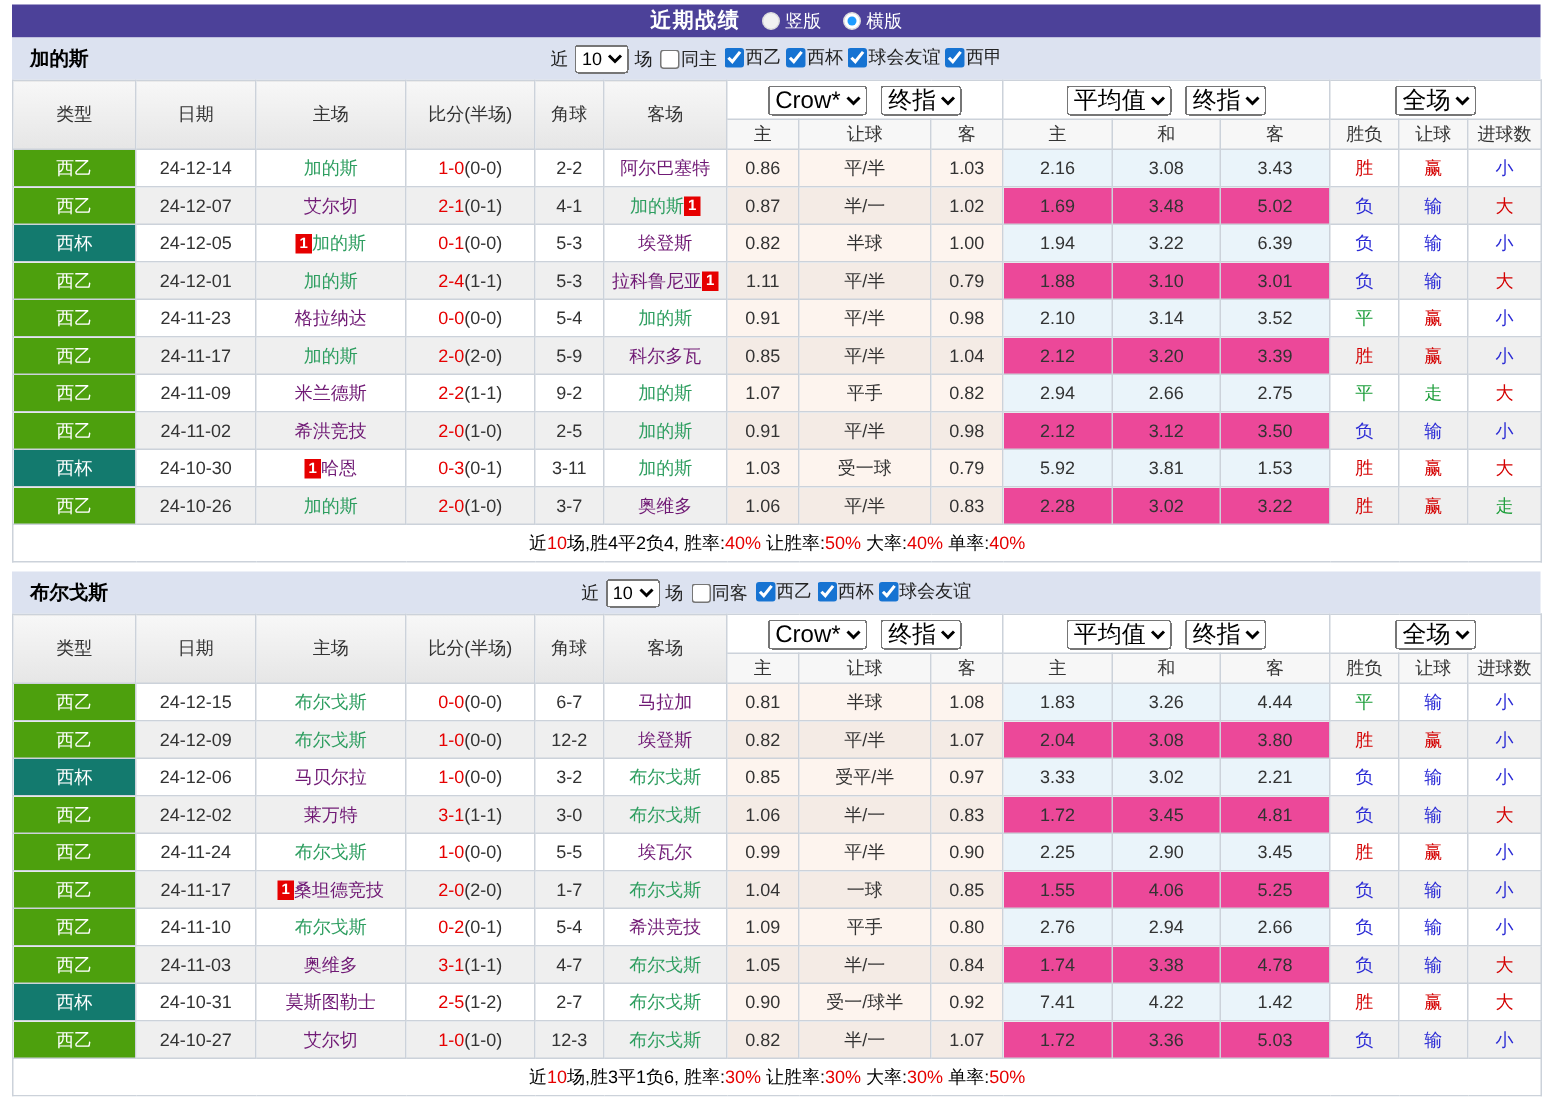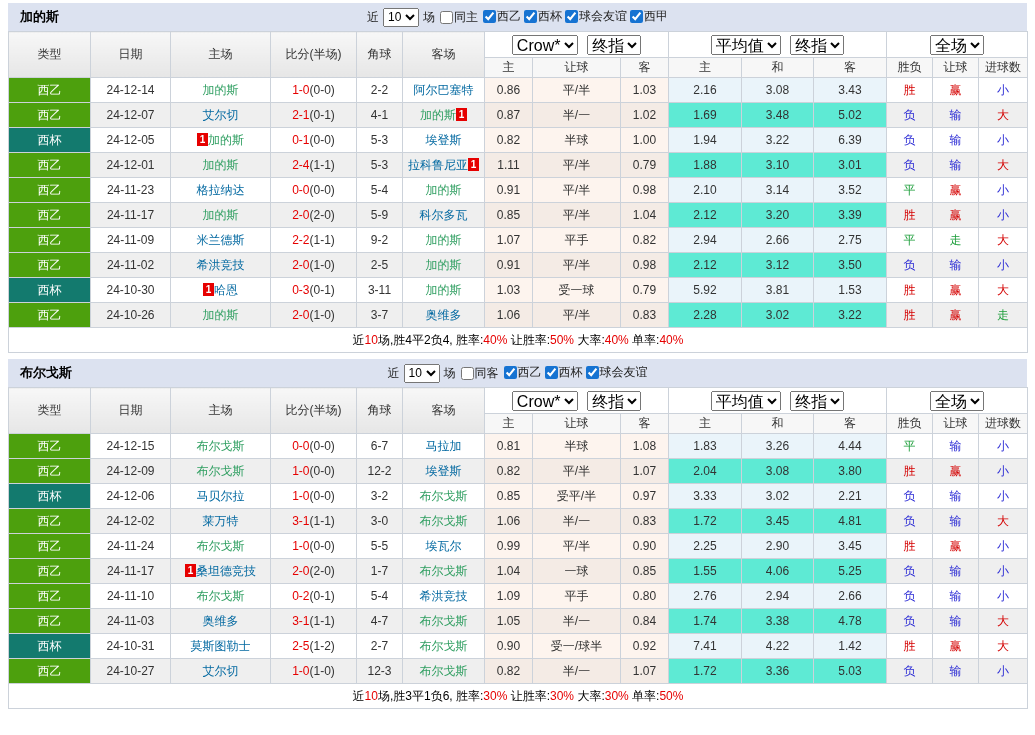--- a/index.html
+++ b/index.html
@@ -27,41 +27,52 @@
   th, td { border:1px solid #ccd2da; text-align:center; overflow:hidden; white-space:nowrap; }
   thead tr.h1 th { height:26px; background:#fff; }
   thead tr.h1 th.lbl { background:linear-gradient(#f7f7f7,#e6e6e6); font-weight:normal; color:#333; }
   thead tr.h2 th { height:20px; background:#f7f7f7; font-weight:normal; color:#333; }
   thead select { font-size:16px; height:20px; margin:0 3px; }
   tbody td { height:25px; }
   tbody tr.even td { background:#efefef; }
   tbody td.crow { background:#FDF4EE;text-align:center; }
   tbody tr.even td.crow { background:#F4EBE5; }
   tbody td.avg { background:#EAF4FA; }
-  tbody tr.even td.avg { background:#5eead4; }
+  tbody tr.even td.avg { background:#ec4899; }
   td.type { color:#fff; }
   td.type.green { background:#4DA00D; }
   td.type.teal { background:#137A6E; }
-  .tn { color:#0369a1; }
+  .tn { color:#701a75; }
   .tn.g { color:#2E9E60; }
   .badge { display:inline-block; background:#E60000; color:#fff; font-size:10px; line-height:13px; width:11px; height:13px; vertical-align:1px; font-weight:bold; }
   .ft { color:#E60000; }
   .ht { color:#333; }
   .cr { color:#D40000; }
   .cb { color:#2B2BD5; }
   .cg { color:#1D9E3B; }
   tfoot td { height:25px; font-size:12px; color:#000; background:#fff; }
   tfoot .sr { color:#E60000; }
   .gap { height:6px; }
 </style>
 </head>
 <body>
 
 <div class="page">
 
+  <div class="titlebar">
+    <span class="title">近期战绩</span>
+    <span class="radio-item">
+      <span class="radio"></span>
+      <span>竖版</span>
+    </span>
+    <span class="radio-item">
+      <span class="radio checked"></span>
+      <span>横版</span>
+    </span>
+  </div>
 
   <div class="filterbar">
     <span class="teamname">加的斯</span>
     <span class="filters">
       <span>近</span>
       <select><option>10</option></select>
       <span>场</span>
       <label>
           <input type="checkbox" style="">
           <span>同主</span>

